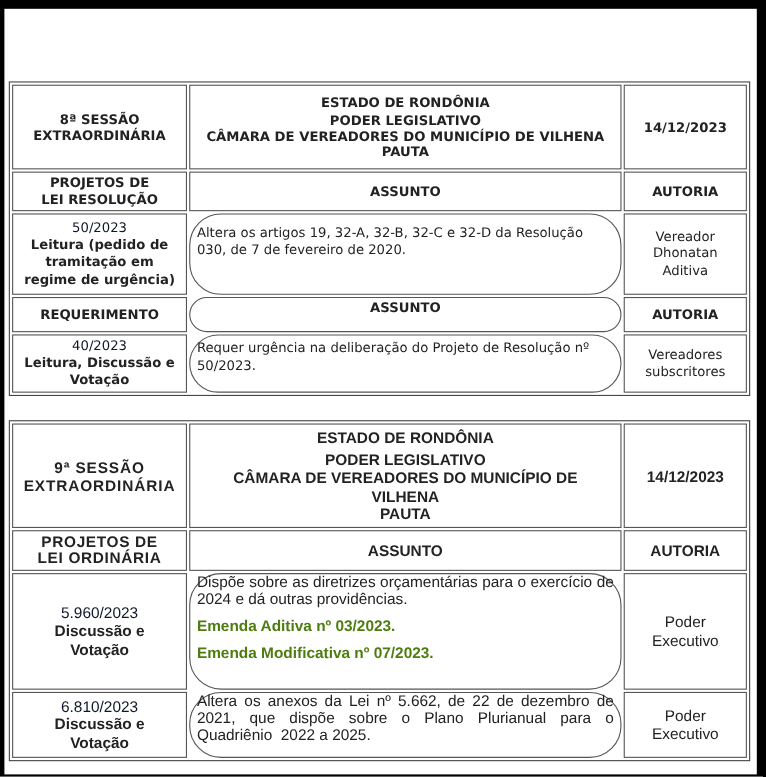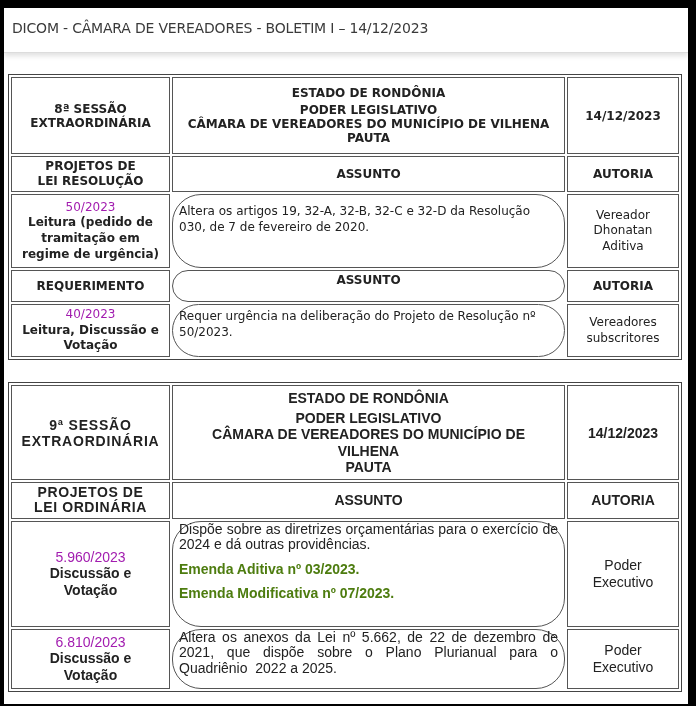--- a/index.html
+++ b/index.html
@@ -37,42 +37,39 @@
       border: 1px solid #555;
       padding: 2px 6px;
       vertical-align: middle;
       color: #222;
     }
     #t1 { top: 66px; font-family: "DejaVu Sans", sans-serif; font-size: 12px; }
     #t2 { top: 374px; font-family: "Liberation Sans", sans-serif; font-size: 14px; }
     .c { text-align: center; }
     .b { font-weight: bold; }
     .j { text-align: justify; }
-    .gray { color: #a21caf; }
+    .gray { color: #0f172a; }
     .lines span { display: block; }
     #t1 .hdr td { height: 71px; }
     #t1 .sub td { height: 30px; }
     #t1 .r1 td { height: 61px; }
     #t1 .sub2 td { height: 26px; }
     #t1 .r2 td { height: 45px; }
     #t2 .hdr td { height: 89px; }
     #t2 .sub td { height: 30px; }
     #t2 .r1 td { height: 100px; }
     #t2 .r2 td { height: 54px; }
     .top { vertical-align: top !important; border-radius: 29px; }
     .emenda { margin-top: 9px; font-weight: bold; color: #4d7c0f; }
     .lh { line-height: 1.3; }
   </style>
 </head>
 <body>
 
 <div class="page">
-  <div class="topbar">
-    <div class="topbar-title">DICOM - CÂMARA DE VEREADORES - BOLETIM I – 14/12/2023</div>
-  </div>
 
   <table class="pauta" id="t1">
     <colgroup>
         <col style="width:159px">
         <col style="width:393px">
         <col style="width:112px">
       </colgroup>
     <tbody>
         <tr class="hdr">
       <td class="c b lines">

